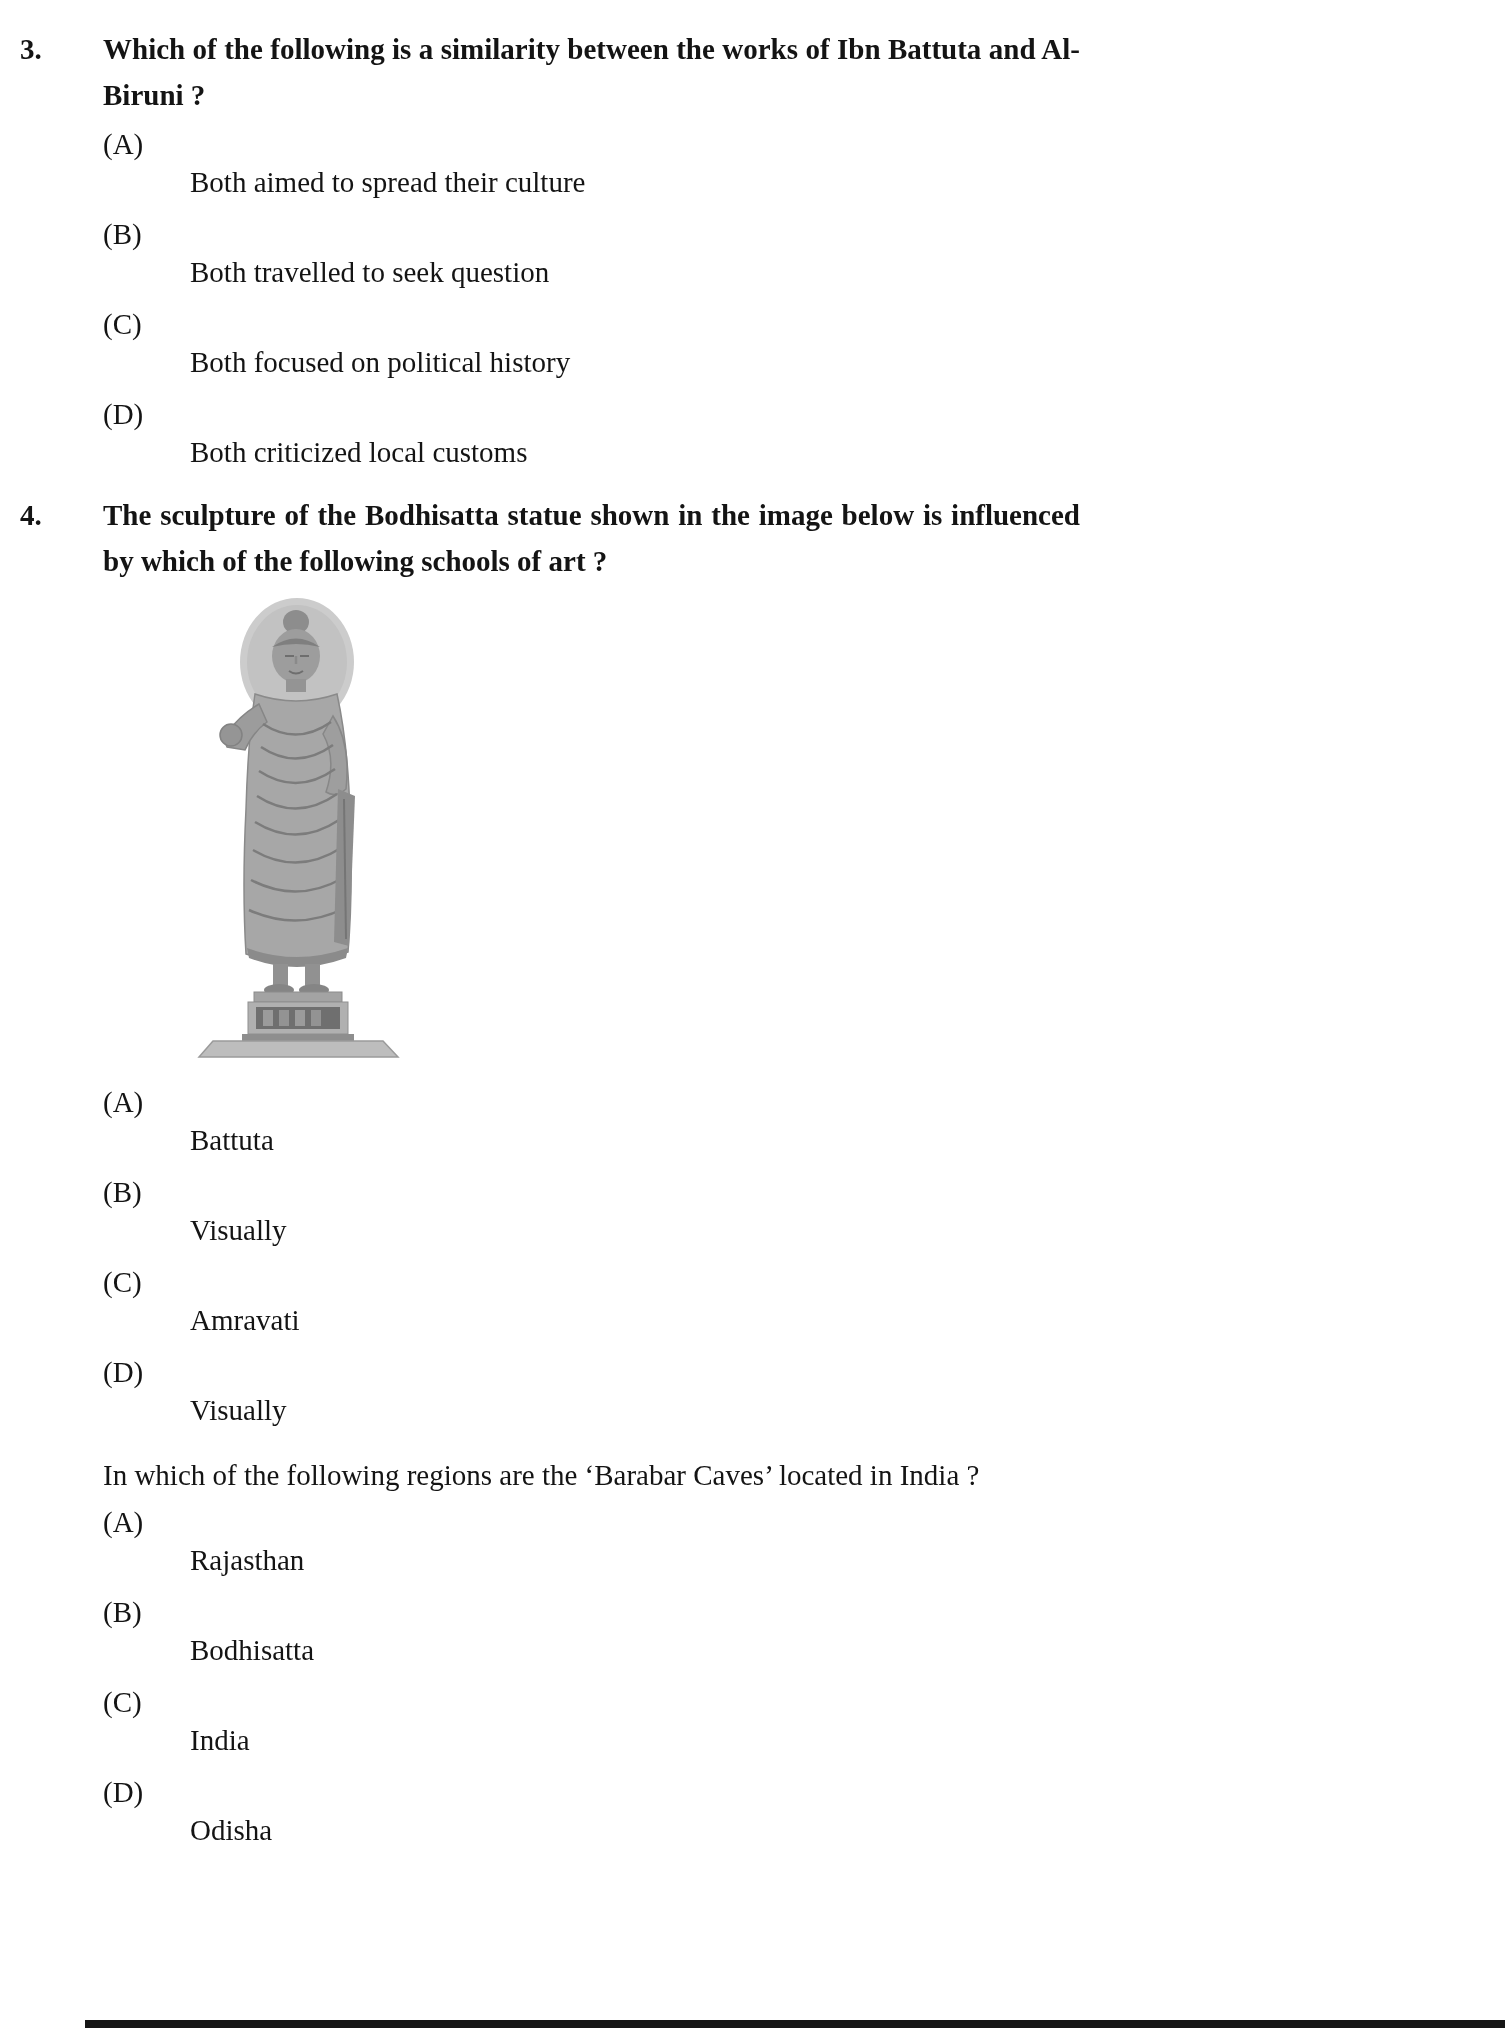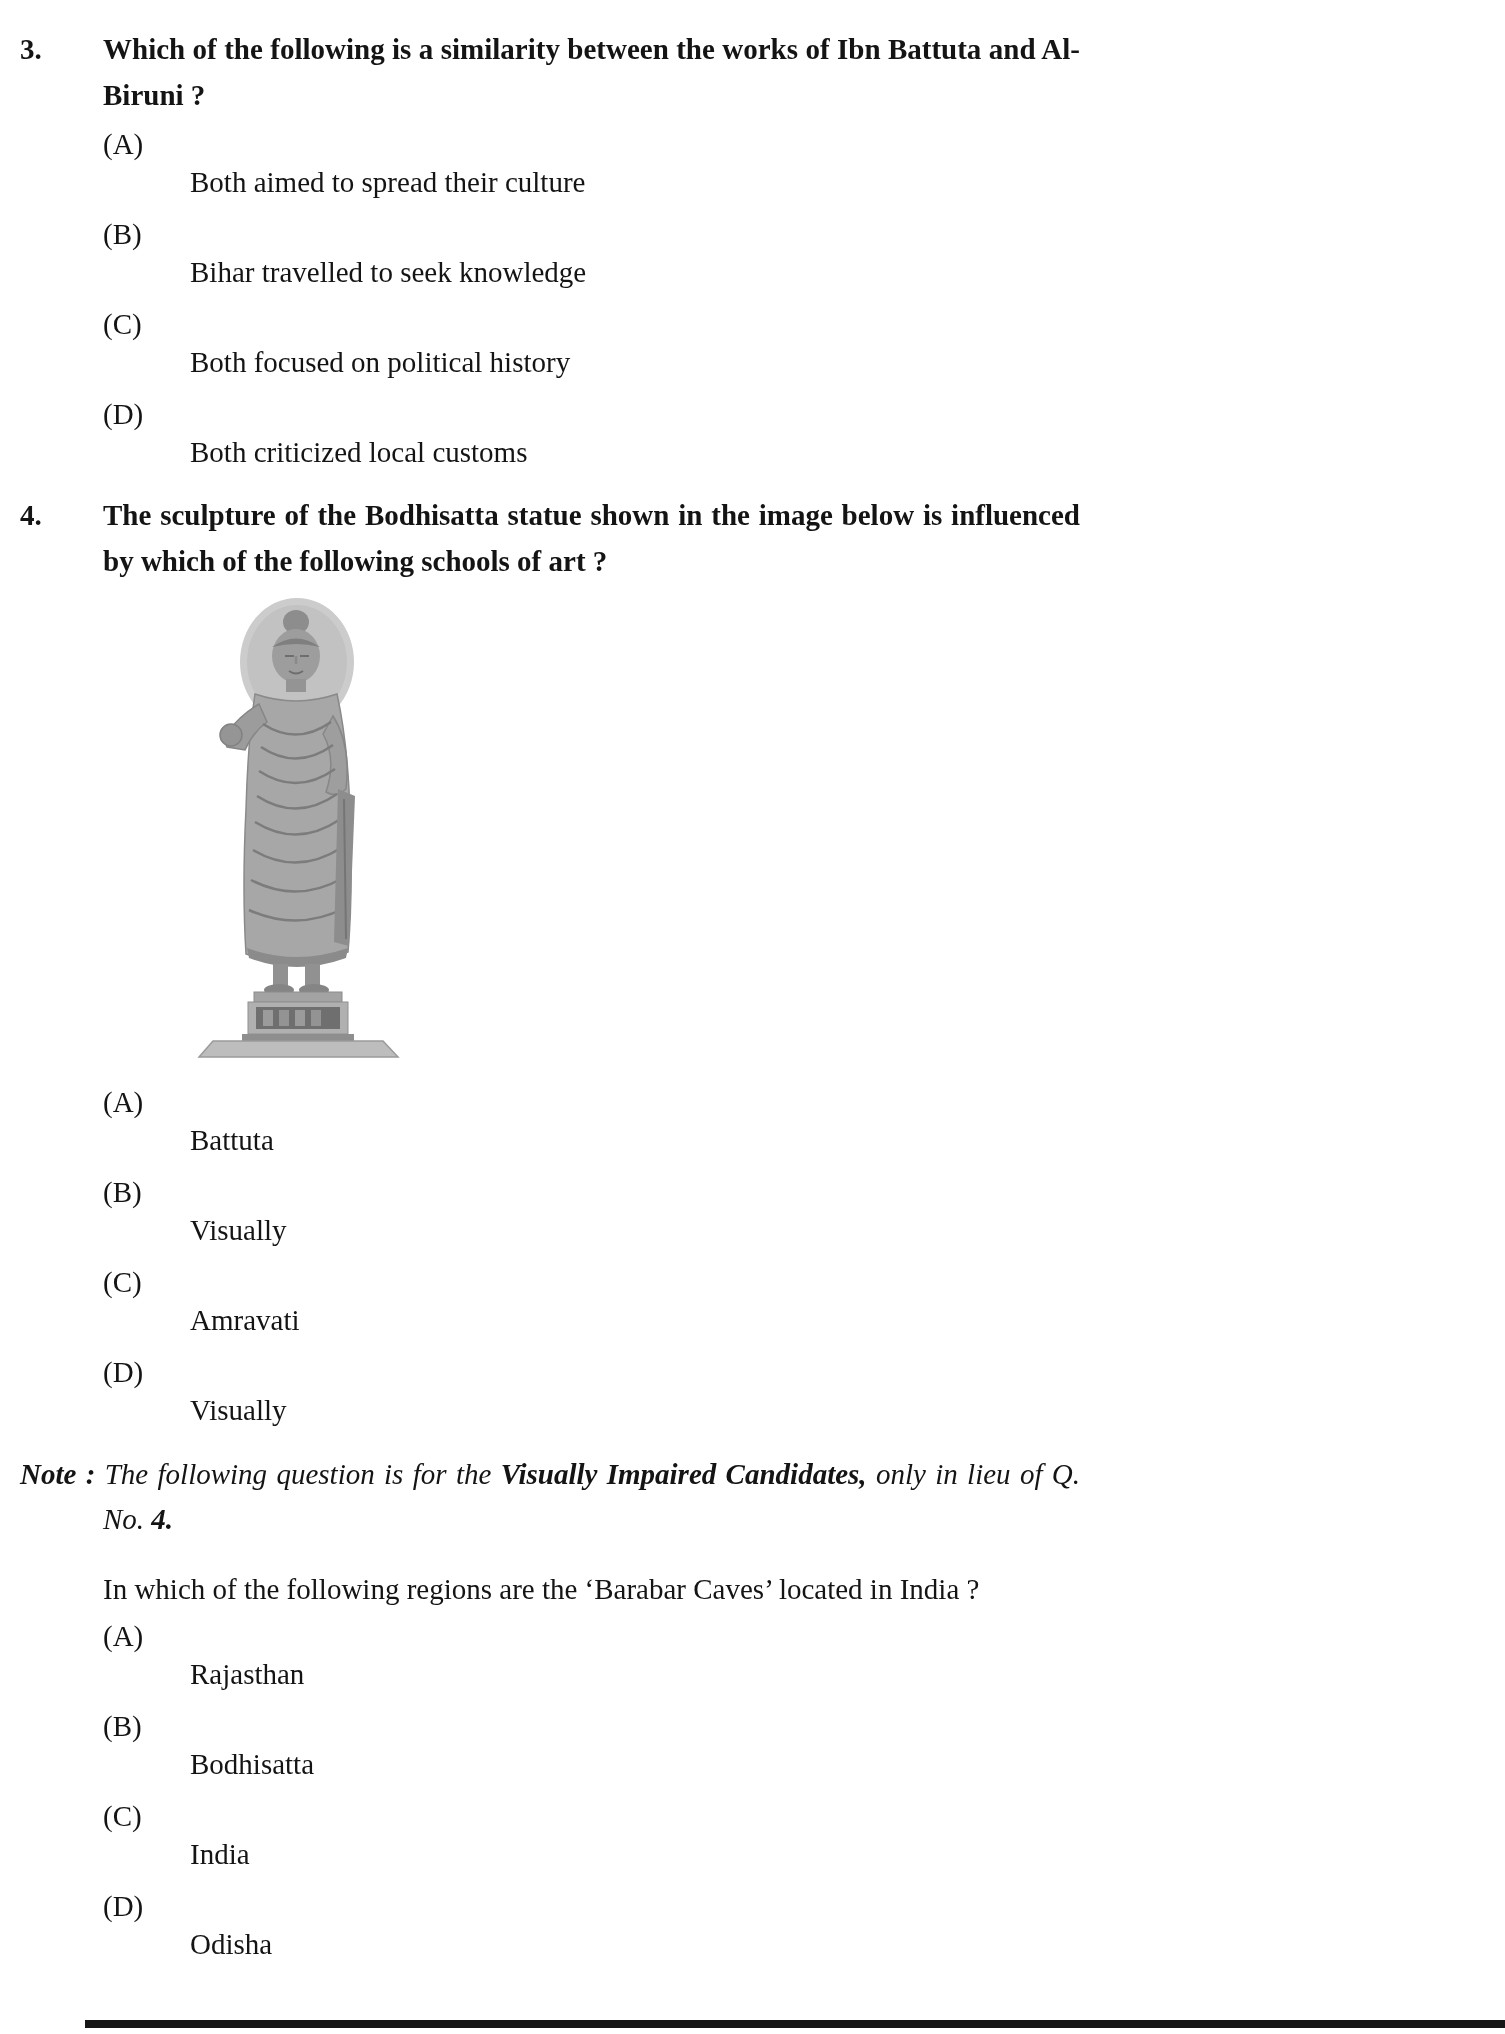--- a/index.html
+++ b/index.html
@@ -83,21 +83,21 @@
         <div class="q-num">3.</div>
         <div class="q-text">Which of the following is a similarity between the works of Ibn Battuta and Al-Biruni ?</div>
       </div>
       <div class="options">
         <div class="option">
           <span class="opt-label">(A)</span>
           <span class="opt-text">Both aimed to spread their culture</span>
         </div>
         <div class="option">
           <span class="opt-label">(B)</span>
-          <span class="opt-text">Bihar travelled to seek knowledge</span>
+          <span class="opt-text">Both travelled to seek question</span>
         </div>
         <div class="option">
           <span class="opt-label">(C)</span>
           <span class="opt-text">Both focused on political history</span>
         </div>
         <div class="option">
           <span class="opt-label">(D)</span>
           <span class="opt-text">Both criticized local customs</span>
         </div>
       </div>
@@ -176,21 +176,20 @@
           <span class="opt-label">(C)</span>
           <span class="opt-text">Amravati</span>
         </div>
         <div class="option">
           <span class="opt-label">(D)</span>
           <span class="opt-text">Visually</span>
         </div>
       </div>
     </section>
 
-    <div class="note"><span class="b">Note :</span><span> The following question is for the </span><span class="b">Visually Impaired Candidates,</span><span> only in lieu of Q. No. </span><span class="b">4.</span></div>
 
     <section>
       <div class="vi-question">In which of the following regions are the ‘Barabar Caves’ located in India ?</div>
       <div class="options vi-options">
         <div class="option">
           <span class="opt-label">(A)</span>
           <span class="opt-text">Rajasthan</span>
         </div>
         <div class="option">
           <span class="opt-label">(B)</span>

